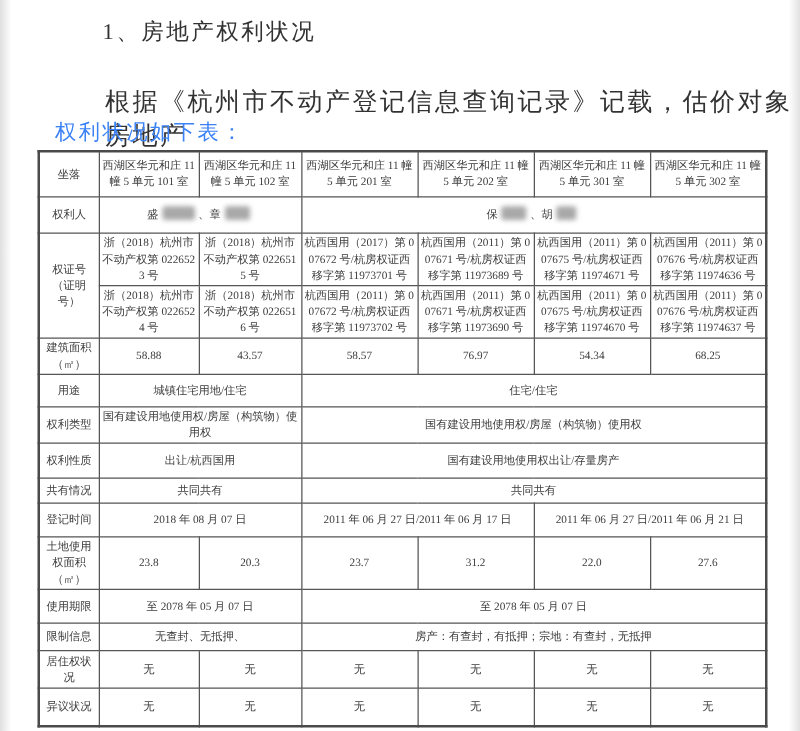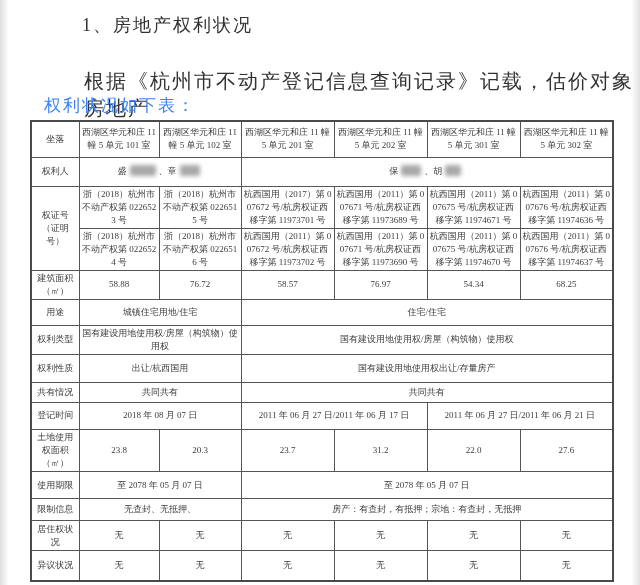--- a/index.html
+++ b/index.html
@@ -93,21 +93,21 @@
       <td class="cert">浙（2018）杭州市不动产权第 0226524 号</td>
       <td class="cert">浙（2018）杭州市不动产权第 0226516 号</td>
       <td class="cert">杭西国用（2011）第 007672 号/杭房权证西移字第 11973702 号</td>
       <td class="cert">杭西国用（2011）第 007671 号/杭房权证西移字第 11973690 号</td>
       <td class="cert">杭西国用（2011）第 007675 号/杭房权证西移字第 11974670 号</td>
       <td class="cert">杭西国用（2011）第 007676 号/杭房权证西移字第 11974637 号</td>
     </tr>
     <tr class="r5">
       <td class="lbl">建筑面积（㎡）</td>
       <td class="num">58.88</td>
-      <td class="num">76.72</td>
+      <td class="num">43.57</td>
       <td class="num">58.57</td>
       <td class="num">76.97</td>
       <td class="num">54.34</td>
       <td class="num">68.25</td>
     </tr>
     <tr class="r6">
       <td class="lbl">用途</td>
       <td colspan="2">城镇住宅用地/住宅</td>
       <td colspan="4">住宅/住宅</td>
     </tr>

